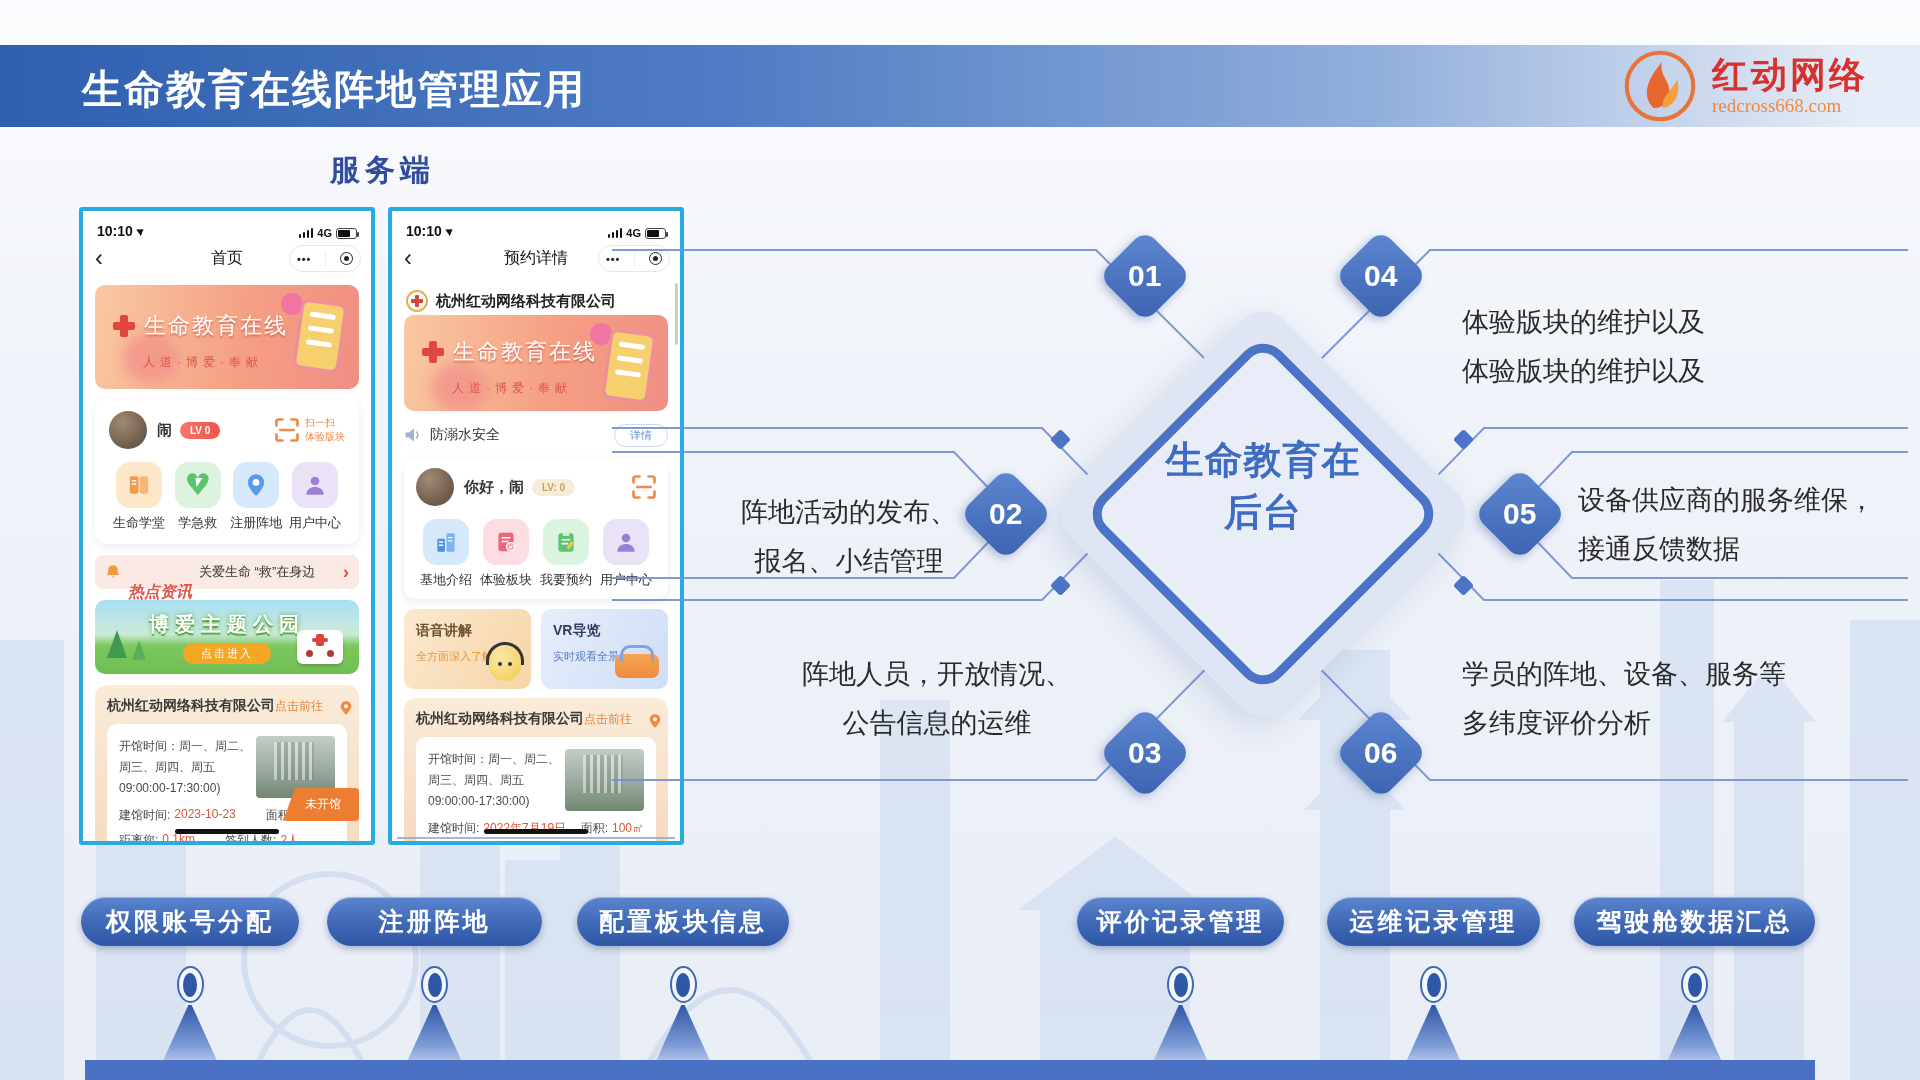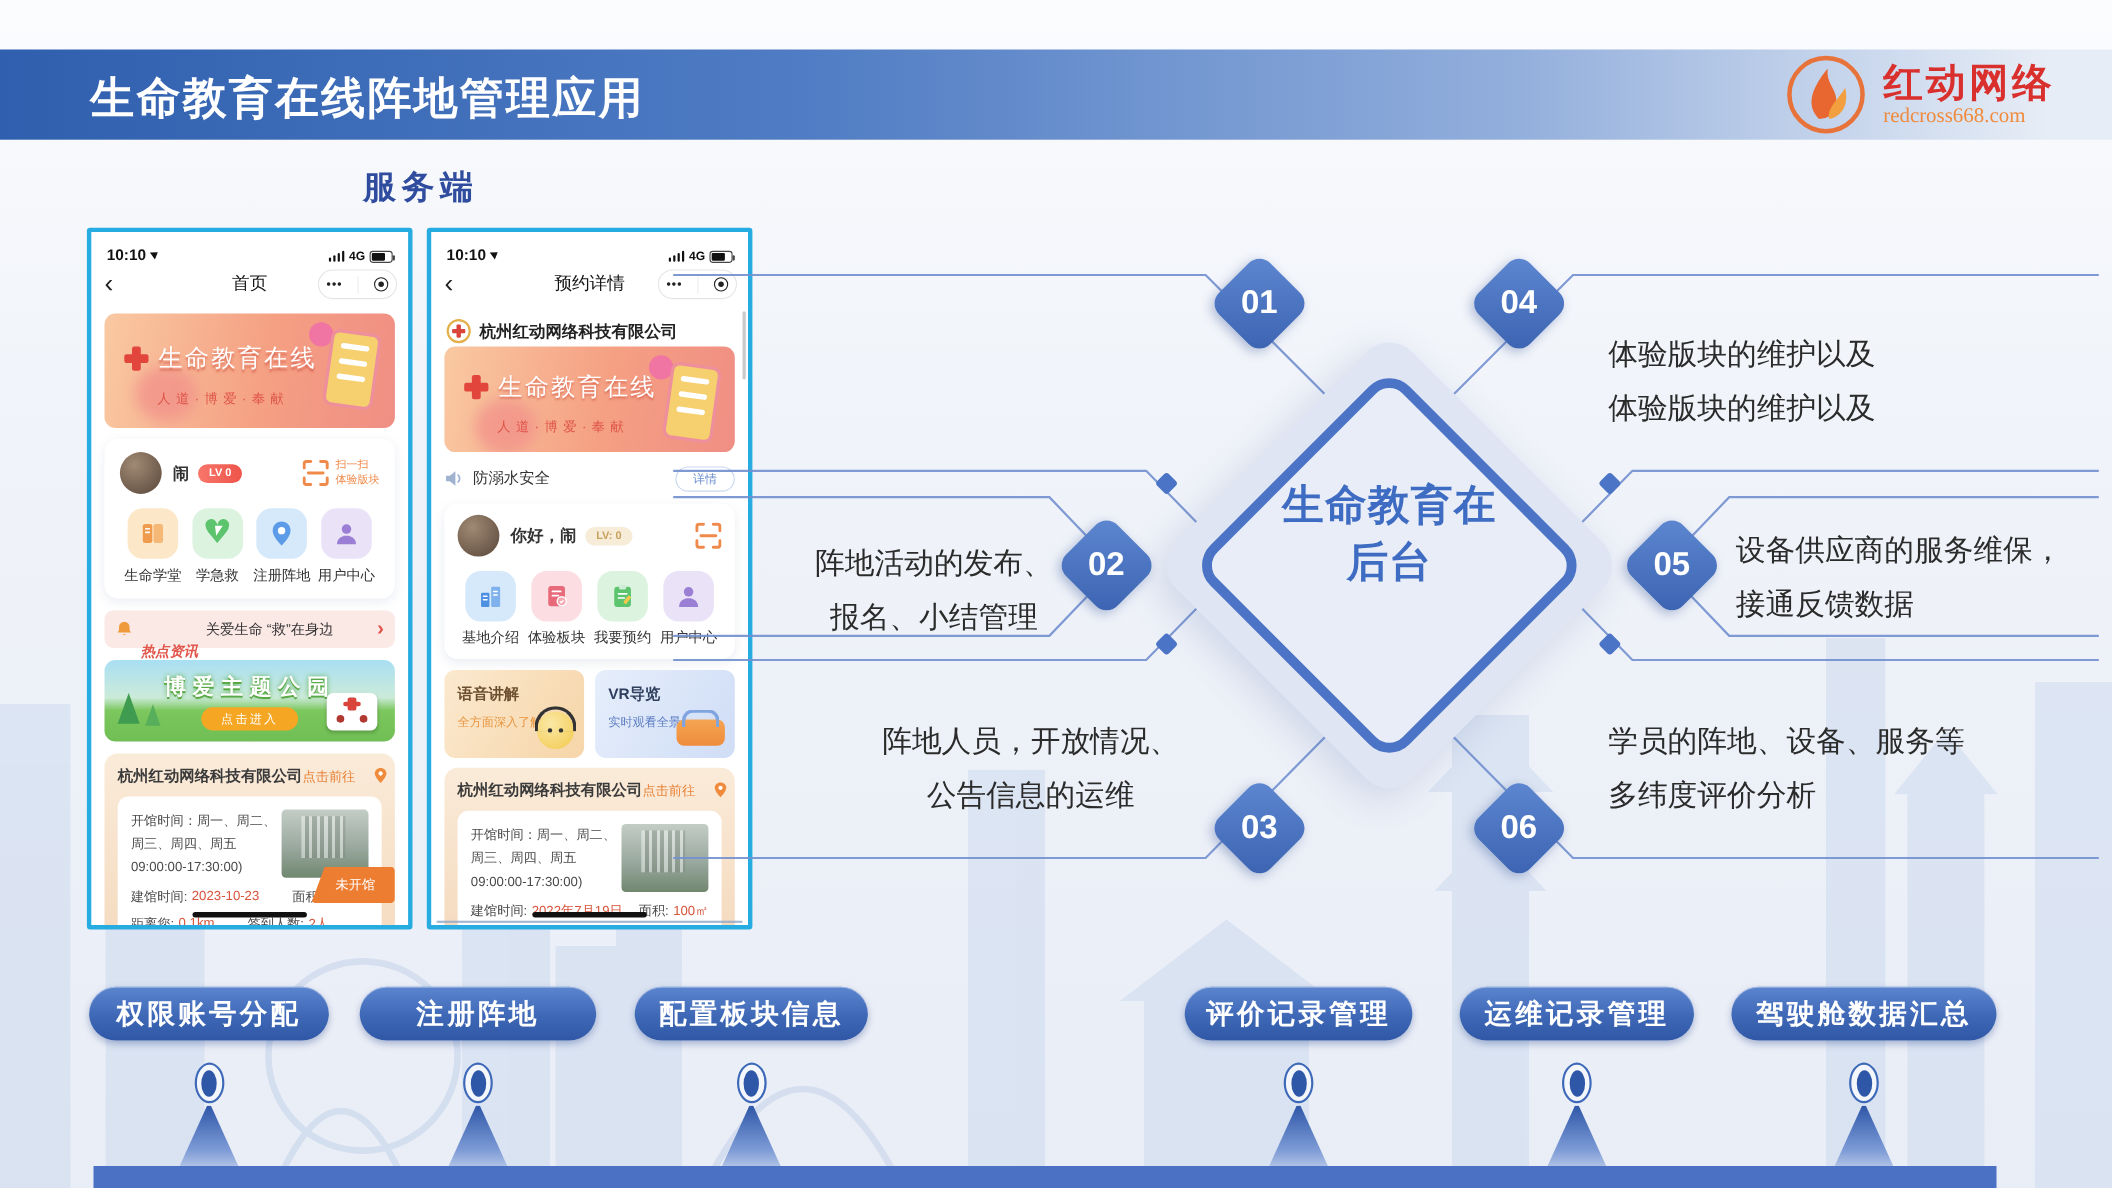--- a/index.html
+++ b/index.html
@@ -89,21 +89,21 @@
             align-items:center; justify-content:center; position:relative; }
   .m-label { margin-top:6px; font-size:13px; color:#333; white-space:nowrap; }
   .bg-or { background:#FCE8C8; } .bg-gr { background:#DCF3E0; }
   .bg-bl { background:#D6E9FB; } .bg-pu { background:#EAE3F8; } .bg-pk { background:#FBDDE2; }
   .heart-glyph { font-size:30px; color:#5BC46D; line-height:1; font-family:"DejaVu Sans",sans-serif; }
   .bolt { position:absolute; left:19px; top:16px; width:0; height:0; border-left:4px solid transparent;
           border-right:3px solid transparent; border-top:9px solid #fff; transform:skewX(-18deg); }
 
   .notice { margin-top:11px; height:34px; background:#FBE9E6; border-radius:8px; display:flex;
             align-items:center; padding:0 10px; gap:7px; }
-  .notice-tag { color:#E2574C; font-weight:bold; font-style:italic; font-size:13px; white-space:nowrap;margin-top:40px; }
+  .notice-tag { color:#E2574C; font-weight:bold; font-style:italic; font-size:16px; white-space:nowrap;margin-top:40px; }
   .notice-txt { font-size:13px; color:#333; white-space:nowrap; }
   .notice-arrow { margin-left:auto; color:#E2574C; font-size:19px; font-weight:bold; }
 
   .park { margin-top:11px; height:74px; border-radius:10px; position:relative; overflow:hidden; text-align:center;
           background:linear-gradient(180deg,#A9DFF3 0%,#CBEBD9 46%,#7CC75E 62%,#6FBE54 100%); }
   .park-title { padding-top:11px; font-size:20px; font-weight:bold; color:#fff; letter-spacing:6px;
                 text-shadow:0 2px 0 #58A844, 0 0 5px #58A844; }
   .park-btn { display:inline-block; margin-top:5px; background:#F5A623; color:#fff; font-size:11px;
               border-radius:11px; padding:3px 18px; letter-spacing:2px; }
   .tree { position:absolute; width:0; height:0; border-left:10px solid transparent;
@@ -114,21 +114,21 @@
          border-radius:6px; box-shadow:0 2px 3px rgba(0,0,0,.18); }
   .kit i.cr1 { position:absolute; left:19px; top:4px; width:8px; height:12px; background:#D9453A; border-radius:2px; }
   .kit i.cr2 { position:absolute; left:15px; top:8px; width:16px; height:4px; background:#D9453A; border-radius:2px; }
   .kit i.e1, .kit i.e2 { position:absolute; bottom:7px; width:7px; height:7px; border-radius:50%; background:#B03A31; }
   .kit i.e1 { left:9px; } .kit i.e2 { right:9px; }
 
   .venue { margin-top:11px; border-radius:12px; padding:12px;
            background:linear-gradient(180deg,#FAEBD9 0%,#F4D9BD 100%); }
   .v-head { display:flex; align-items:center; }
   .v-company { font-size:14px; font-weight:bold; color:#3A3A3A; white-space:nowrap; }
-  .v-go { margin-left:auto; color:#E8833A; font-size:12px; display:flex; align-items:flex-start; gap:17px; white-space:nowrap; }
+  .v-go { margin-left:auto; color:#E8833A; font-size:12px; display:flex; align-items:flex-end; gap:17px; white-space:nowrap; }
   .v-card { margin-top:9px; background:#fff; border-radius:10px; padding:12px; position:relative; }
   .v-open-row { display:flex; }
   .v-open { font-size:12px; color:#4A4A4A; line-height:1.75; width:160px; }
   .v-photo { width:92px; height:62px; border-radius:4px; margin-left:auto; position:relative; overflow:hidden;
              background:linear-gradient(180deg,#C3CDC6 0%,#9AA99F 55%,#70876F 100%); }
   .v-photo::after { content:""; position:absolute; left:18px; top:6px; width:40px; height:38px;
                     background:repeating-linear-gradient(90deg,rgba(255,255,255,.45) 0 3px,rgba(120,130,120,.35) 3px 7px); }
   .v-row { display:flex; margin-top:8px; font-size:12px; color:#4A4A4A; white-space:nowrap; }
   .v-val { color:#D9543B; margin-left:4px; }
   .v-gap { width:30px; }

